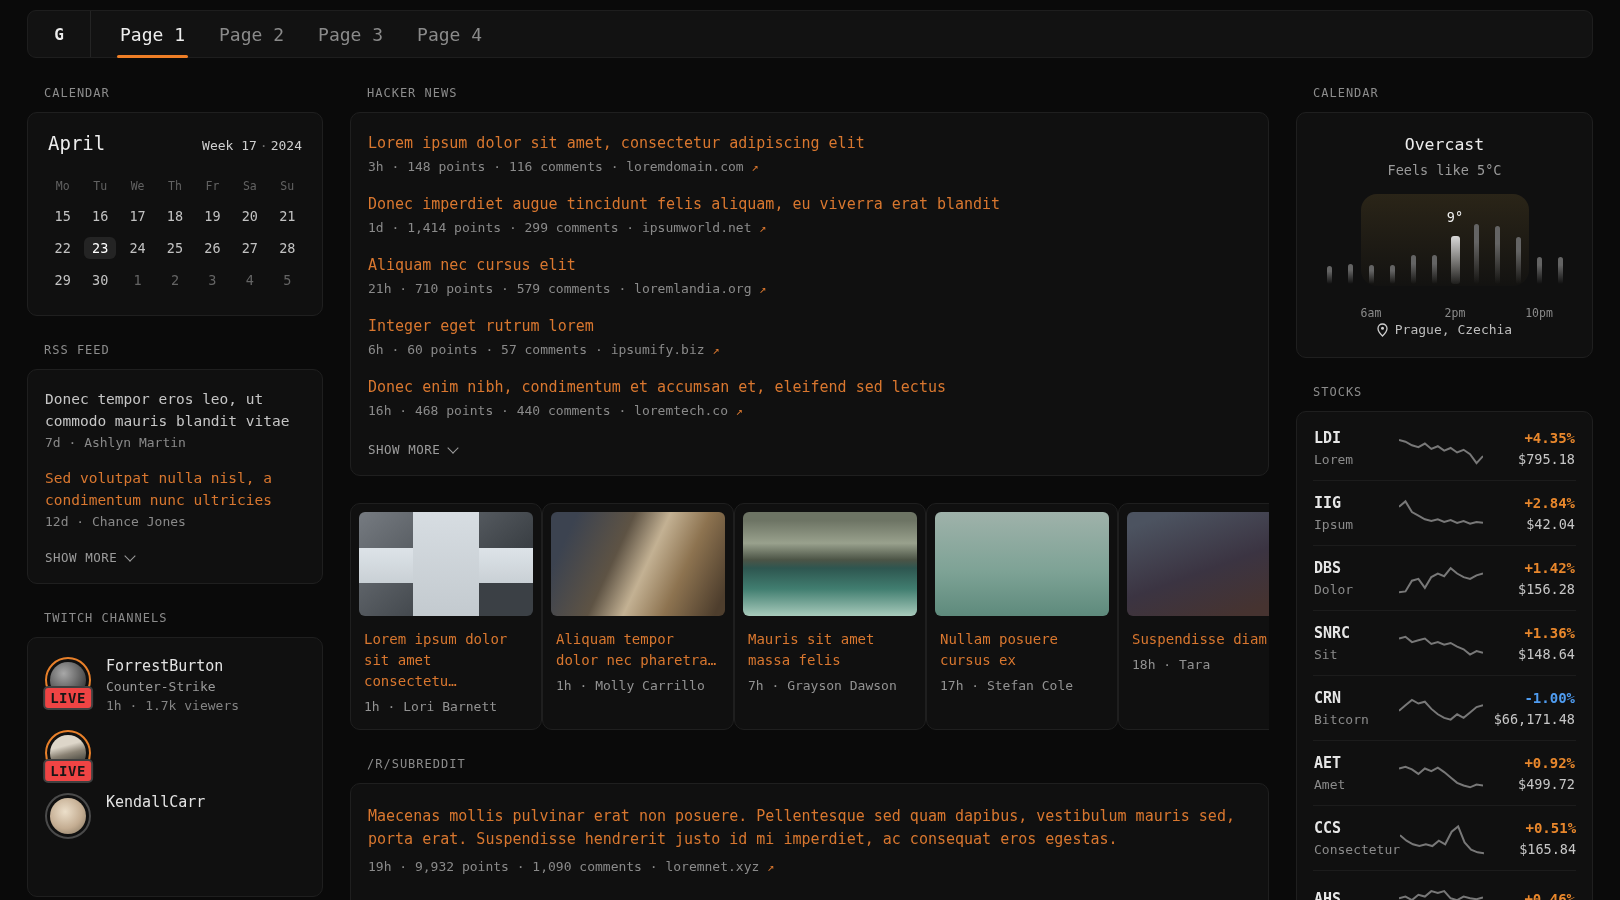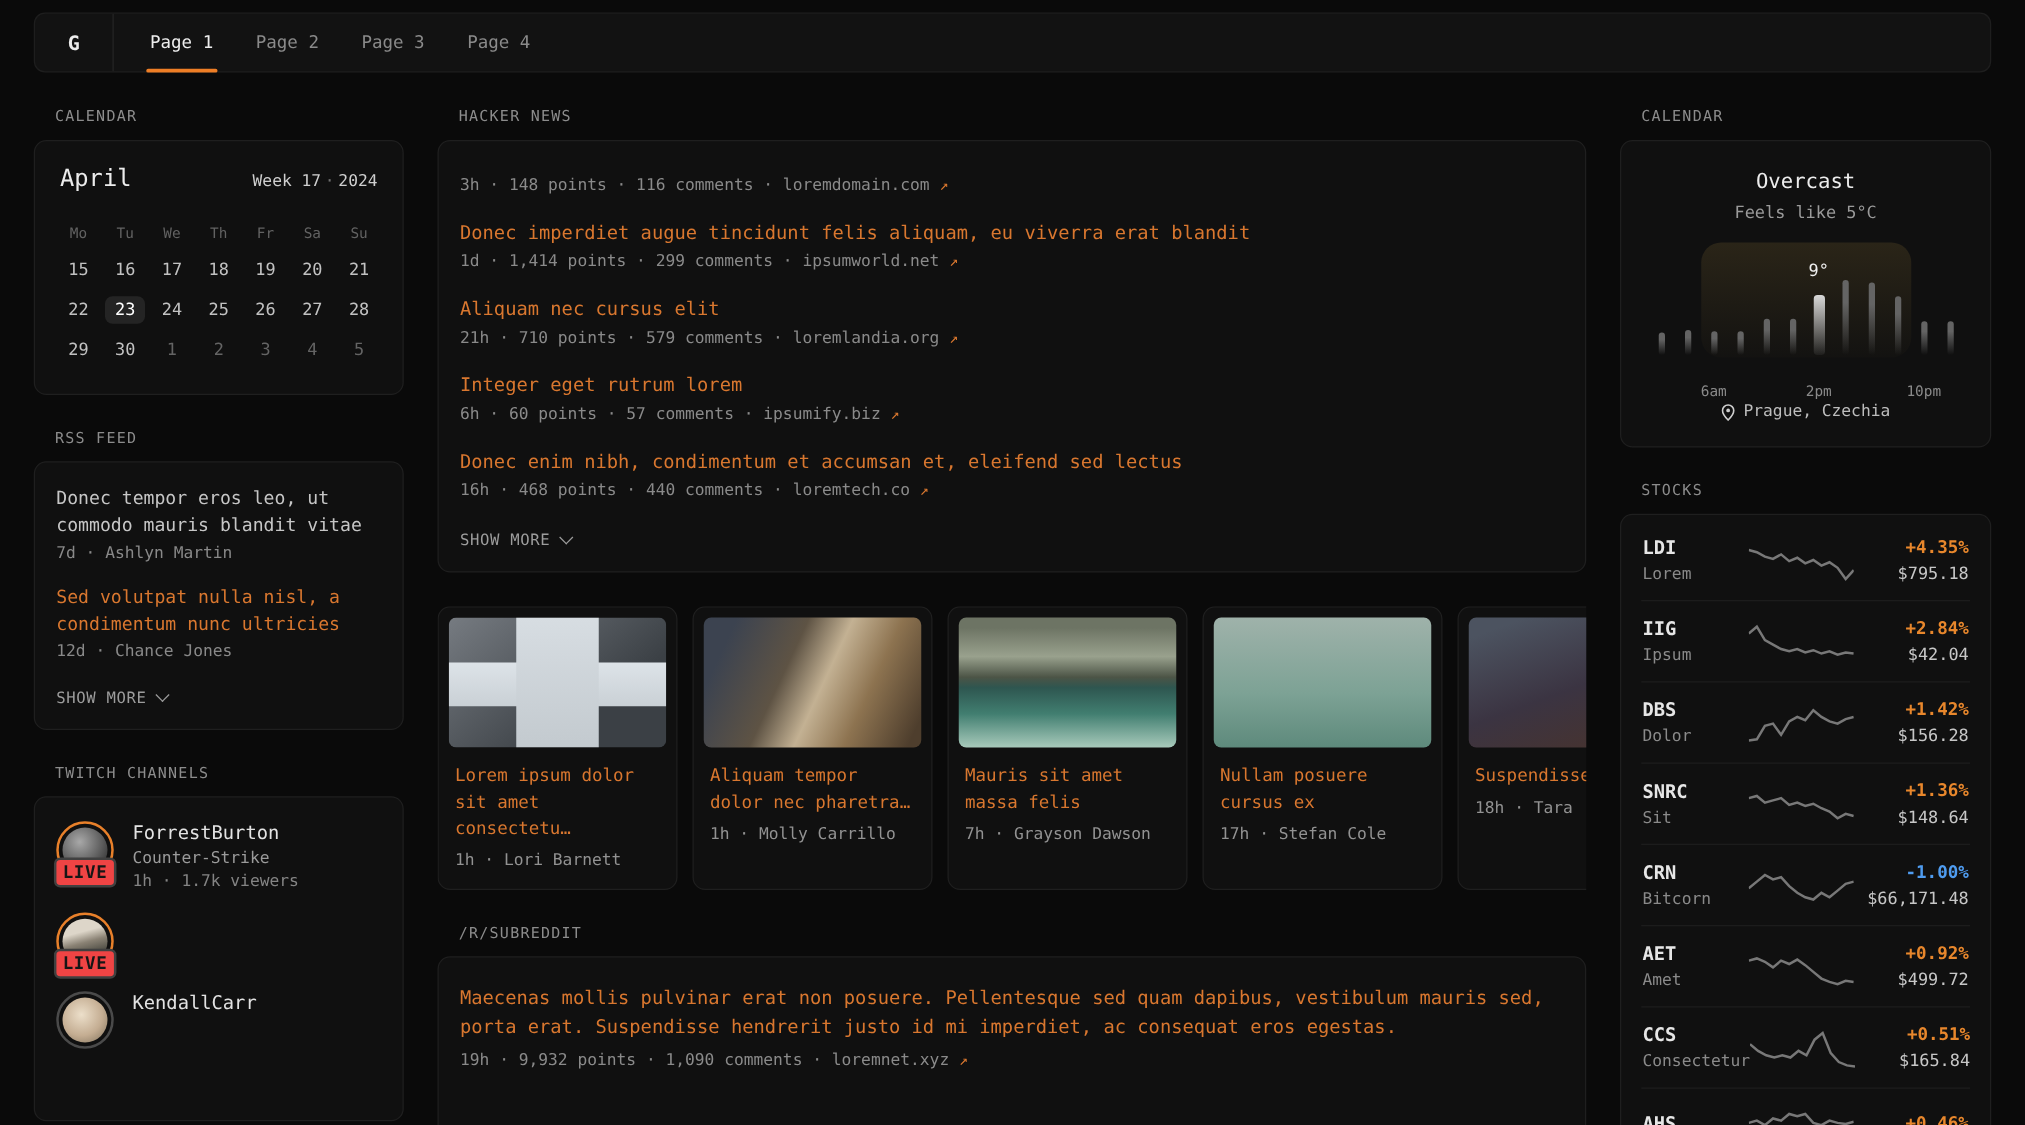--- a/index.html
+++ b/index.html
@@ -5,21 +5,21 @@
   html,body{margin:0;padding:0;background:#0a0a0a;}
   .app{position:relative;width:1620px;height:900px;overflow:hidden;
        font-family:"DejaVu Sans Mono","Liberation Mono",monospace;color:#d5d5d5;}
 
   
   .topbar{margin:10px 27px 0;height:48px;background:#121212;border:1px solid #1e1e1e;
           border-radius:9px;display:flex;align-items:stretch;box-sizing:border-box;}
   .logo{width:62px;display:flex;align-items:center;justify-content:center;
         border-right:1px solid #242424;color:#ececec;font-size:16px;font-weight:bold;cursor:pointer;}
   .tabs{display:flex;padding-left:12px;}
-  .tab{padding:0 17px;display:flex;align-items:center;color:#8a8a8a;font-size:14px;
+  .tab{padding:0 17px;display:flex;align-items:center;color:#8a8a8a;font-size:18px;
        position:relative;cursor:pointer;}
   .tab.active{color:#ededed;}
   .tab.active::after{content:"";position:absolute;left:14px;right:14px;bottom:-1px;height:3px;
        background:#ee7e26;border-radius:2px;}
 
   
   .columns{display:grid;grid-template-columns:296px minmax(0,1fr) 297px;column-gap:27px;
            padding:0 27px;margin-top:28px;}
   .heading{font-size:12px;letter-spacing:1px;color:#8c8c8c;font-weight:normal;
            margin:0 0 12px 17px;}
@@ -71,21 +71,21 @@
   .tw-meta{font-size:13px;color:#848484;margin-top:4px;}
 
   
   .hn-card{padding:21px 17px 17px;}
   .hn-item{margin-bottom:21px;cursor:pointer;}
   .hn-title{font-size:15px;color:#d9772f;}
   .hn-meta{font-size:13px;color:#8a8a8a;margin-top:7px;}
   .ext{color:#d9772f;font-size:12px;}
 
   
-  .video-row{display:flex;gap:12px;overflow:hidden;}
+  .video-row{display:flex;overflow:hidden;}
   .vcard{width:192px;flex:none;background:#101010;border:1px solid #1f1f1f;border-radius:10px;
          padding:8px 8px 15px;box-sizing:border-box;cursor:pointer;}
   .vthumb{height:104px;border-radius:6px;}
   .thumb-pillars{background:
       linear-gradient(#d7dde2,#c3cacf) 50% 0/38% 100% no-repeat,
       linear-gradient(#dde3e8,#c9d0d5) 0 52%/100% 34% no-repeat,
       linear-gradient(140deg,#767b81,#3b4045 70%);}
   .thumb-camera{background:linear-gradient(115deg,#3c4350 12%,#5e5344 38%,#c3b193 54%,#8d7350 72%,#4e3e2d 95%);}
   .thumb-sea{background:linear-gradient(#6d7464 8%,#99a18d 30%,#4c5446 46%,#2e5650 54%,#417e70 74%,#a8cabb 100%);}
   .thumb-canoe{background:linear-gradient(#9fb2aa,#7da295 58%,#5e8a7c 100%);}
@@ -305,20 +305,21 @@
       </section>
     </aside>
 
     <main>
 
       <section class="section">
         <h2 class="heading">HACKER NEWS</h2>
         <div class="card hn-card">
           <div id="hn-list">
               <div class="hn-item">
+    <div class="hn-title">Lorem ipsum dolor sit amet, consectetur adipiscing elit</div>
     <div class="hn-meta">
       <span>3h · 148 points · 116 comments · loremdomain.com</span>
       <span class="ext">↗</span>
     </div>
   </div>
               <div class="hn-item">
     <div class="hn-title">Donec imperdiet augue tincidunt felis aliquam, eu viverra erat blandit</div>
     <div class="hn-meta">
       <span>1d · 1,414 points · 299 comments · ipsumworld.net</span>
       <span class="ext">↗</span>

